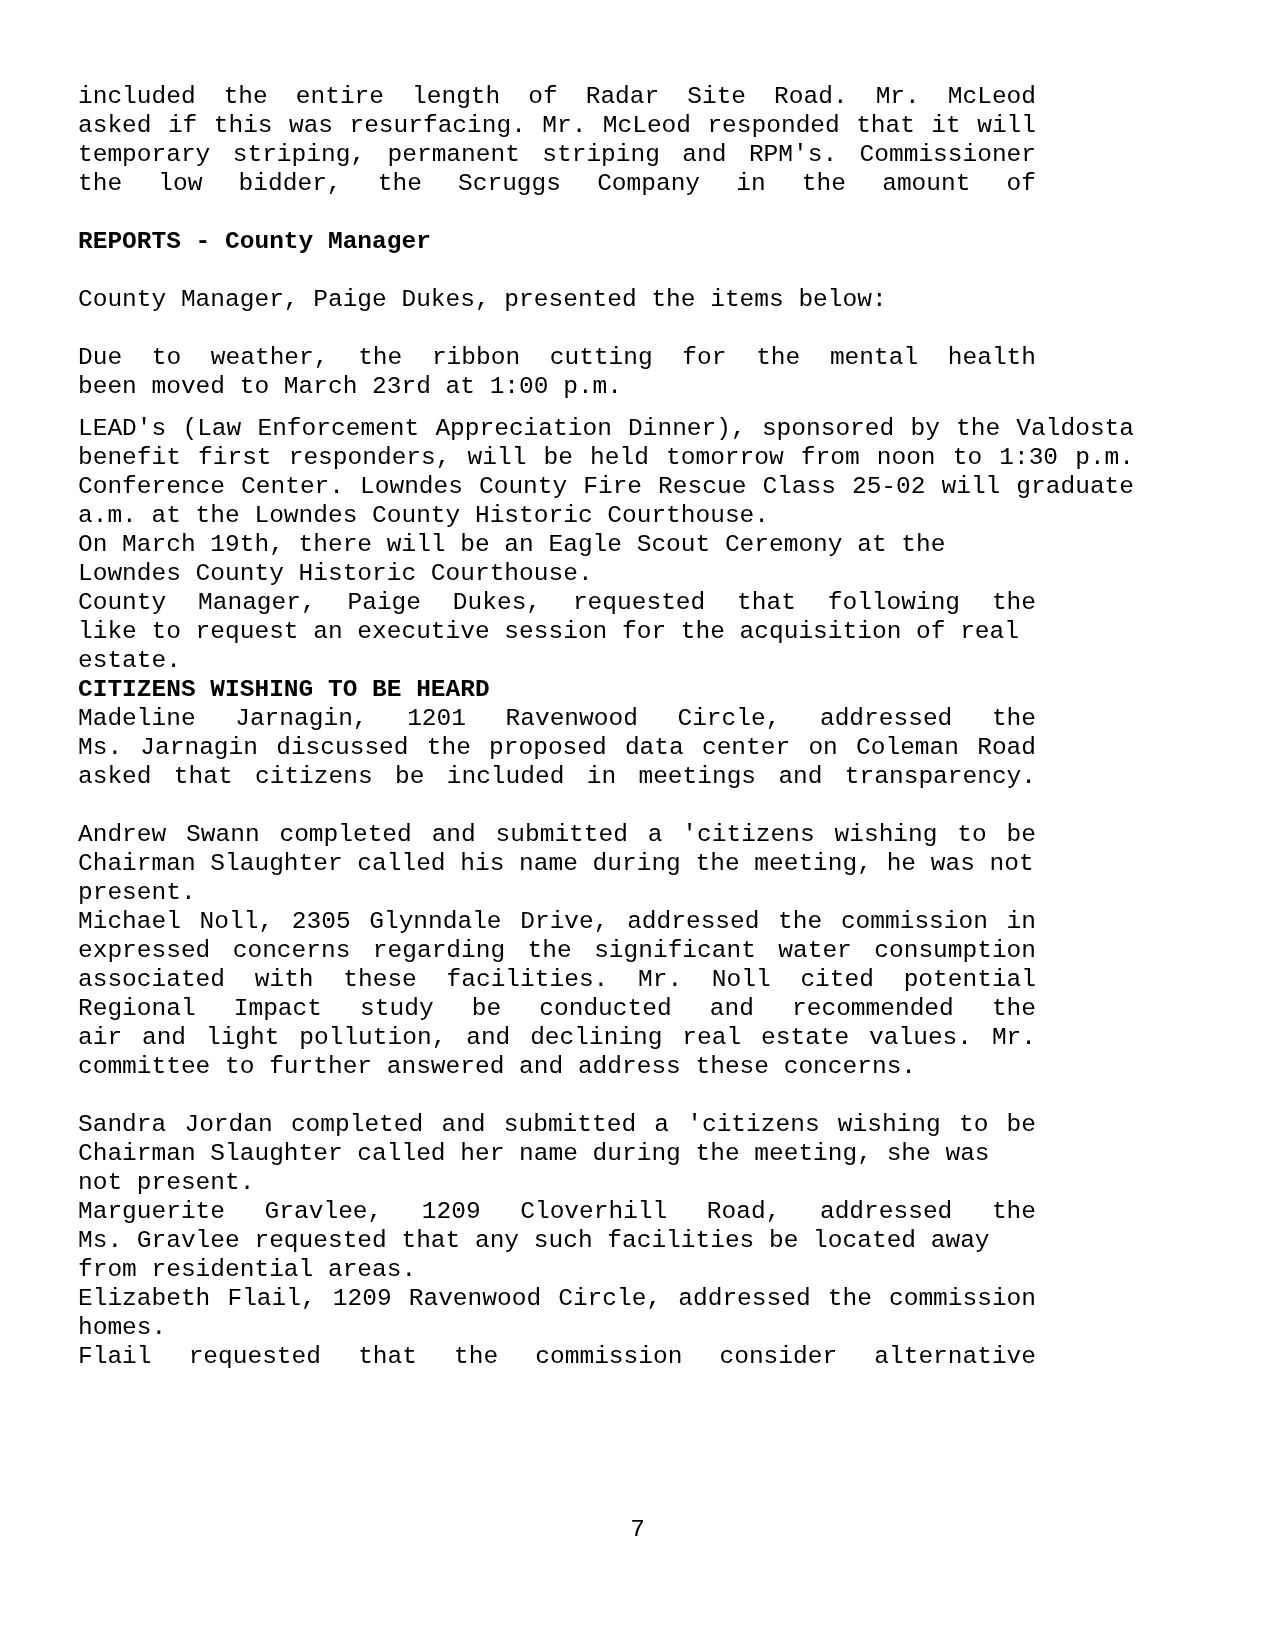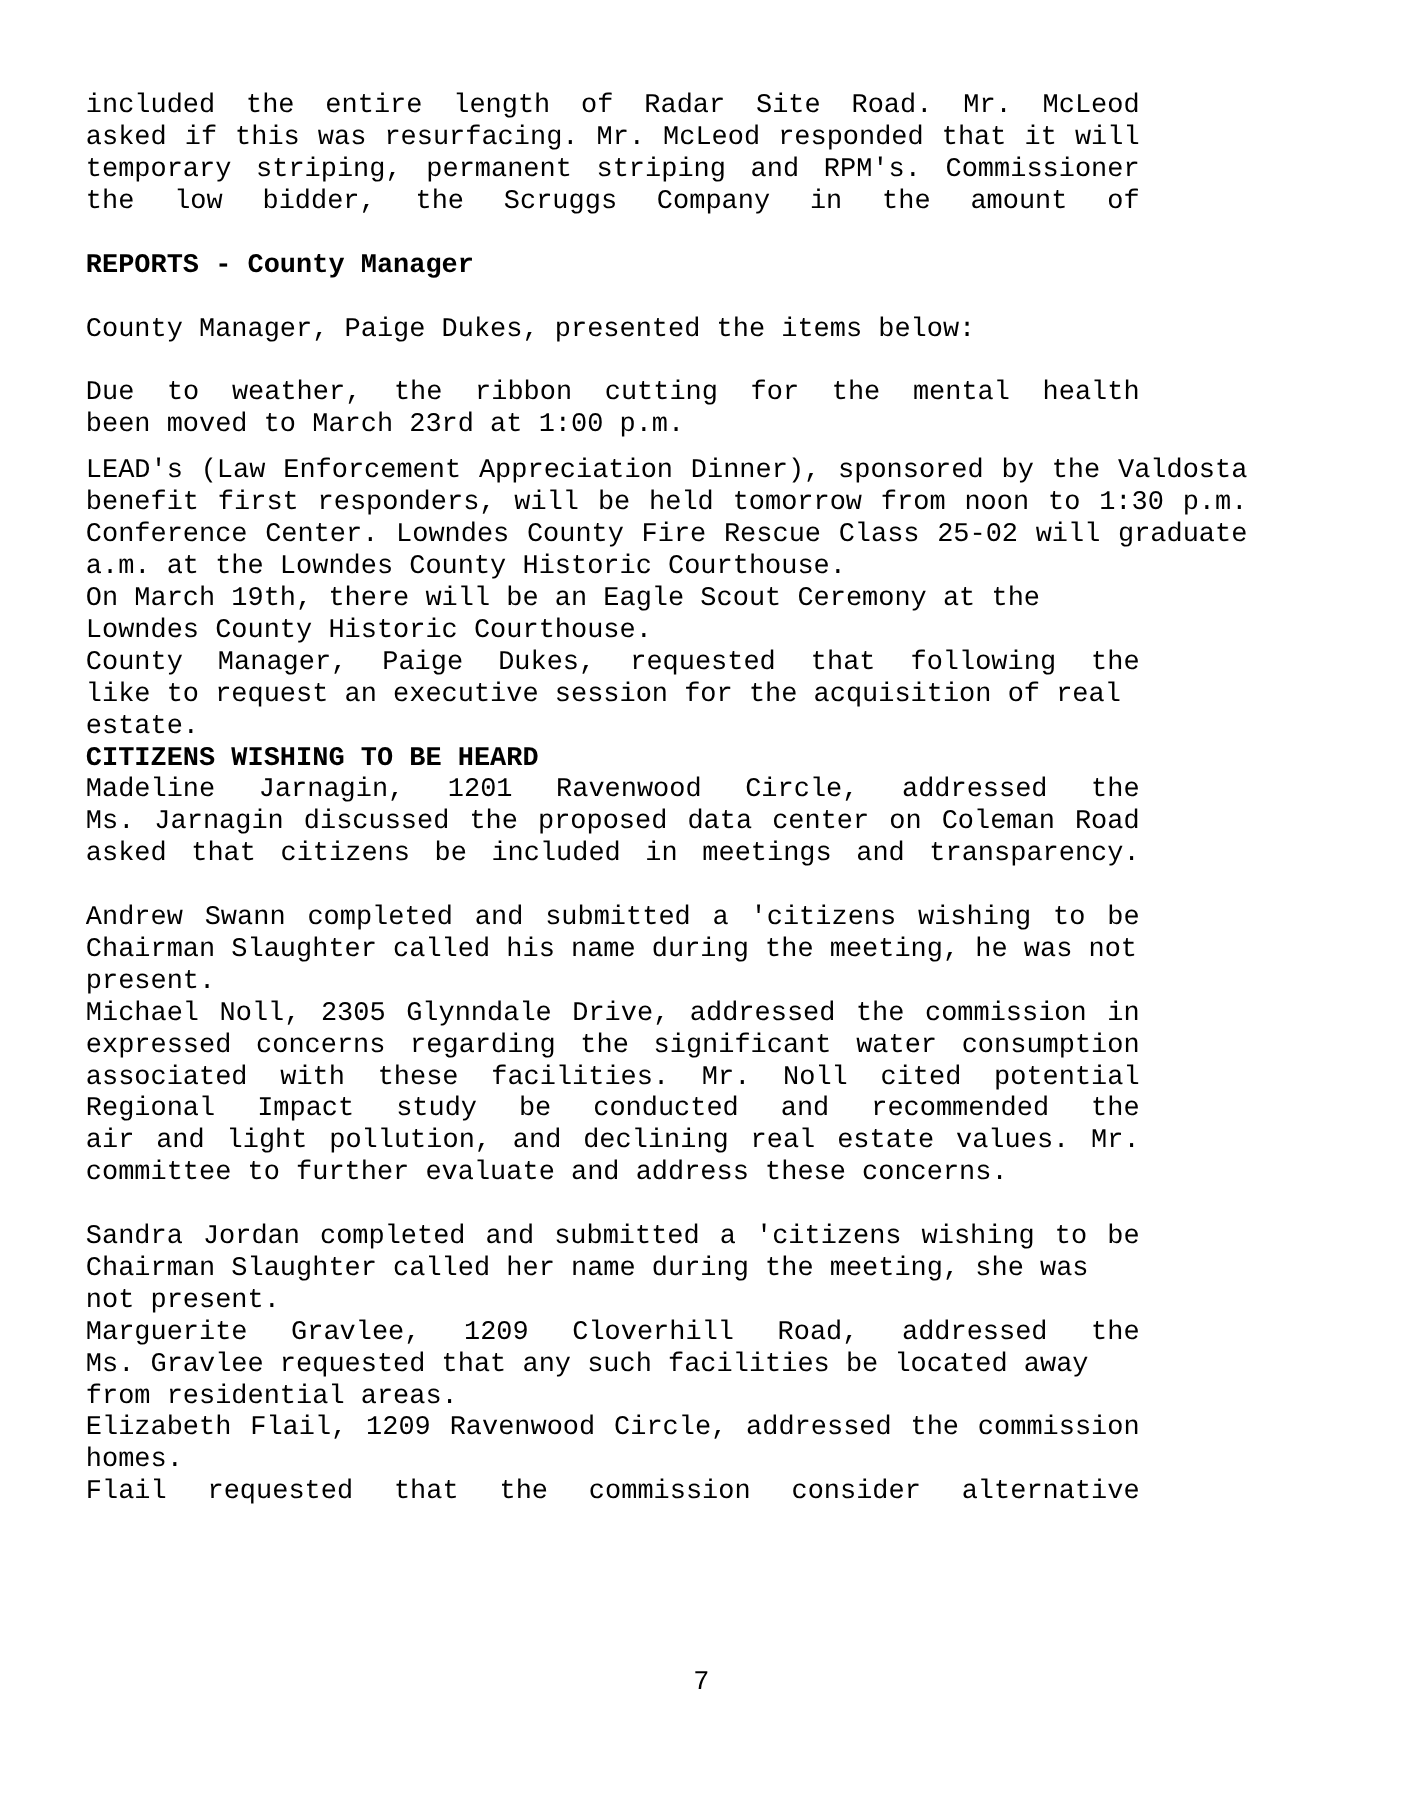--- a/index.html
+++ b/index.html
@@ -94,21 +94,21 @@
     <div class="ln j">Andrew Swann completed and submitted a 'citizens wishing to be heard' form. However, when</div>
     <div class="ln">Chairman Slaughter called his name during the meeting, he was not present.</div>
   </div>
 
   <div class="block">
     <div class="ln j">Michael Noll, 2305 Glynndale Drive, addressed the commission in opposition to data centers. Mr. Noll</div>
     <div class="ln j">expressed concerns regarding the significant water consumption and high electricity demands</div>
     <div class="ln j">associated with these facilities. Mr. Noll cited potential negative impacts, including increased noise,</div>
     <div class="ln j">Regional Impact study be conducted and recommended the establishment of a citizen community</div>
     <div class="ln j">air and light pollution, and declining real estate values. Mr. Noll requested that a Development of</div>
-    <div class="ln">committee to further evaluate and address these concerns.</div>
+    <div class="ln">committee to further answered and address these concerns.</div>
   </div>
 
   <div class="block">
     <div class="ln j">Sandra Jordan completed and submitted a 'citizens wishing to be heard' form. However, when</div>
     <div class="ln">Chairman Slaughter called her name during the meeting, she was not present.</div>
   </div>
 
   <div class="block">
     <div class="ln j">Marguerite Gravlee, 1209 Cloverhill Road, addressed the commission in opposition to data centers.</div>
     <div class="ln">Ms. Gravlee requested that any such facilities be located away from residential areas.</div>

